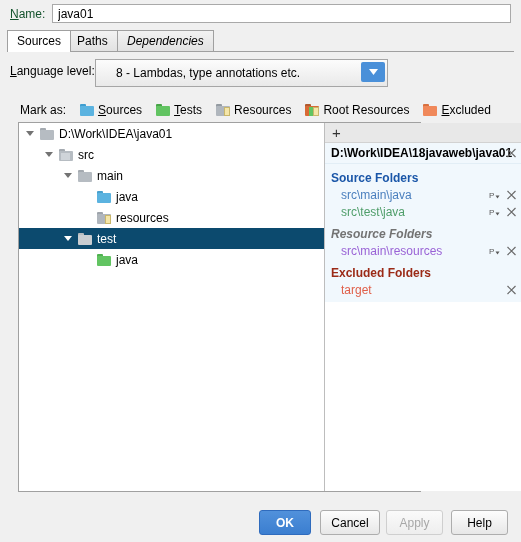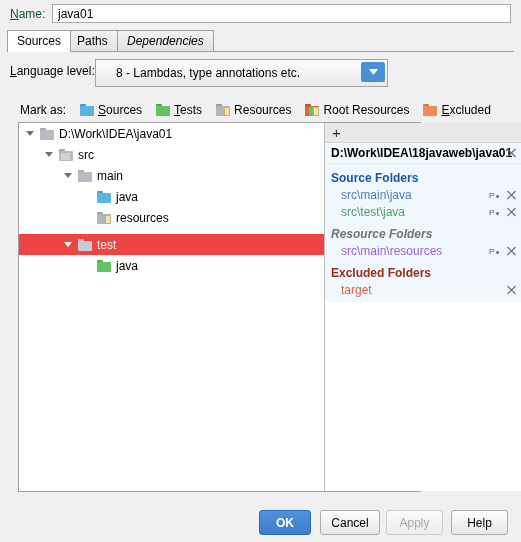--- a/index.html
+++ b/index.html
@@ -292,21 +292,21 @@
           <span style="display: inline-block; flex: 0 0 auto; width: 62px;"></span>
           <span class="tarrow"></span>
           <span style="width: 5px; flex: 0 0 auto;"></span>
           <span class="fi">
             <span class="tabf" style="background:#9ea4ab"></span>
             <span class="body" style="background:#b0b6bd"></span>
             <span style="position:absolute;right:0;top:3px;width:6px;height:9px;background:#f5e6a8;border:1px solid #c9b66a;box-sizing:border-box"></span>
           </span>
           <span class="tlabel">resources</span>
         </div>
-        <div class="trow sel" style="background: #ef4444; margin-top: 6px;">
+        <div class="trow sel" style="background: #0c4a6e;">
           <span style="display: inline-block; flex: 0 0 auto; width: 43px;"></span>
           <span class="tarrow">
             <svg width="8" height="5" viewBox="0 0 8 5">
               <path d="M0 0 L8 0 L4 5 Z" fill="#ffffff"></path>
             </svg>
           </span>
           <span style="width: 5px; flex: 0 0 auto;"></span>
           <span class="fi">
             <span class="tabf" style="background:#b7bbbf"></span>
             <span class="body" style="background:#c9cdd1"></span>

